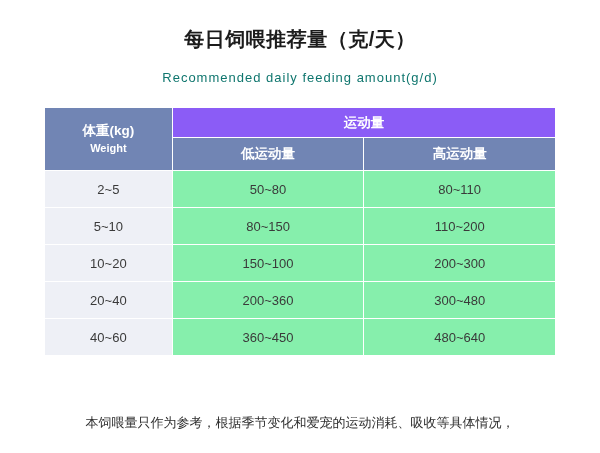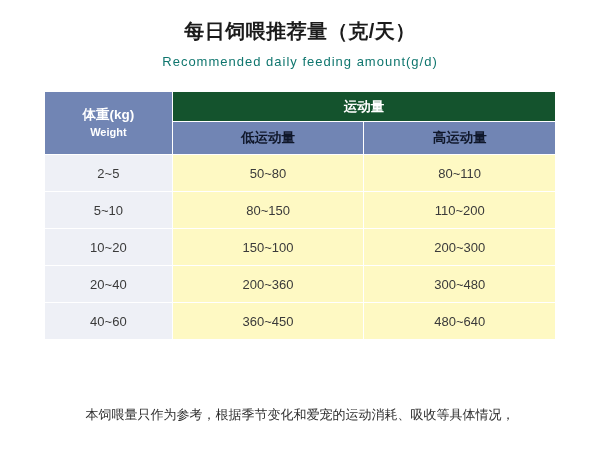--- a/index.html
+++ b/index.html
@@ -19,21 +19,21 @@
     height: 453px;
     position: relative;
     box-sizing: border-box;
   }
   .title {
     text-align: center;
     font-size: 20px;
     font-weight: bold;
     color: #1b1b1b;
     letter-spacing: 0.5px;
-    margin: 0;
+    margin: 8px;
     padding-top: 18px;
   }
   .subtitle {
     text-align: center;
     font-size: 13px;
     color: #0f766e;
     letter-spacing: 1px;
     margin: 0;
     padding-top: 9px;
     font-weight: normal;
@@ -46,21 +46,21 @@
     width: 100%;
     border-collapse: collapse;
     table-layout: fixed;
   }
   table.feed th, table.feed td {
     border: 1px solid #ffffff;
     text-align: center;
     vertical-align: middle;
   }
   .hdr {
-    background: #14532d;
+    background: #8b5cf6;
     color: #ffffff;
     font-size: 13.5px;
     font-weight: bold;
     height: 27px;
   }
   .hdr-weight {
     background: #7185b4;
     color: #ffffff;
     font-size: 13.5px;
     font-weight: bold;
@@ -68,27 +68,27 @@
     padding: 6px 0;
     margin-top: 16px;
   }
   .hdr-weight .en {
     font-weight: bold;
     font-size: 11px;
     display: block;
   }
   .hdr-sub {
     background: #7185b4;
-    color: #0f172a;
+    color: #ffffff;
     font-size: 13.5px;
     font-weight: bold;
     height: 30px;
   }
   td.cell {
-    background: #fef9c3;
+    background: #86efac;
     color: #3a3a3a;
     font-size: 13px;
     height: 34px;
   }
   td.cell.first {
     background: #eef0f6;
   }
   .note {
     position: absolute;
     left: 0;

